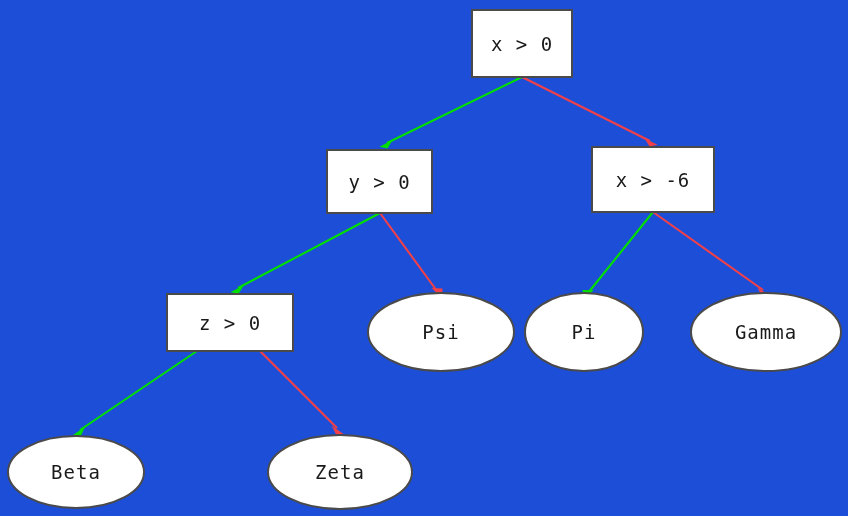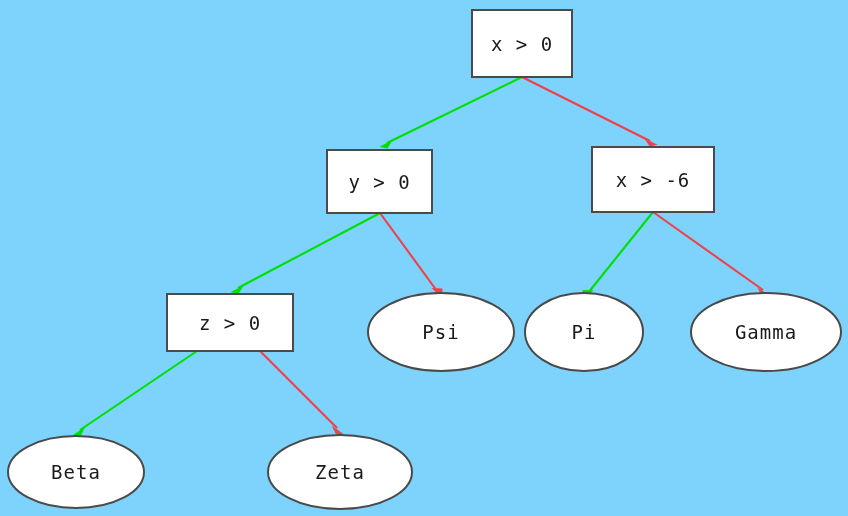--- a/index.html
+++ b/index.html
@@ -10,21 +10,21 @@
   body {
     width: 848px;
     height: 516px;
     overflow: hidden;
     font-family: "DejaVu Sans Mono", monospace;
   }
   #diagram-canvas {
     position: relative;
     width: 848px;
     height: 516px;
-    background: #7dd3fc;
+    background: #1d4ed8;
   }
   #tree-svg {
     position: absolute;
     top: 0;
     left: 0;
     width: 848px;
     height: 516px;
     display: block;
   }
   .node-shape {

